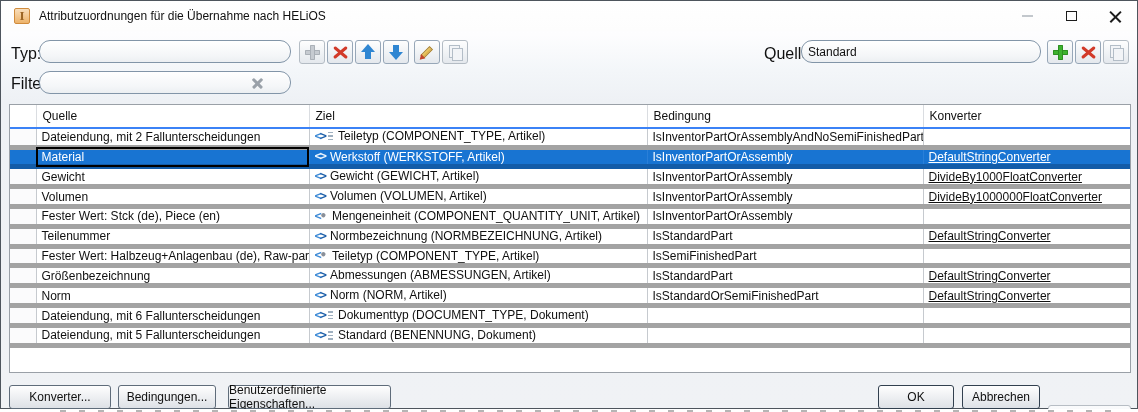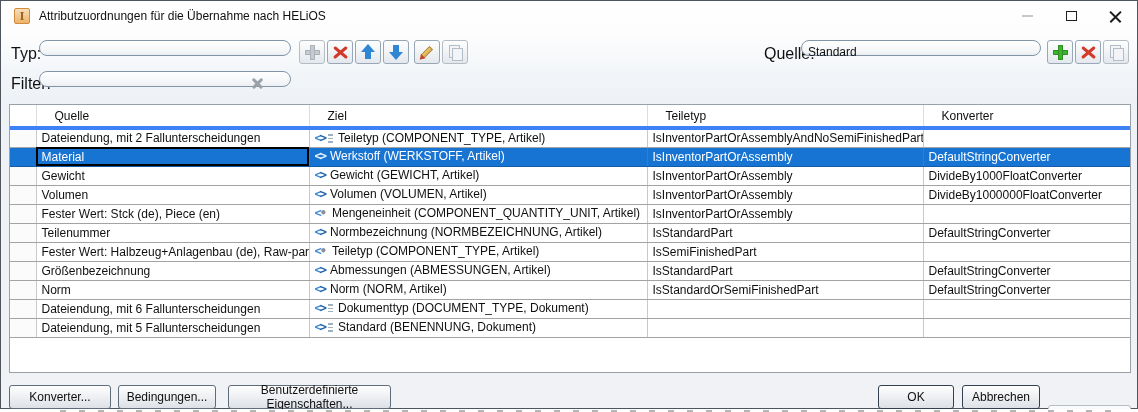--- a/index.html
+++ b/index.html
@@ -21,21 +21,21 @@
   .winbtn { position:absolute; top:0; width:44px; height:30px; display:flex; align-items:center; justify-content:center; }
   .wb-min { right:88px; } .wb-max { right:44px; } .wb-close { right:0; }
   .glyph-min { width:11px; height:2px; background:#c3c8cd; }
   .glyph-max { width:11px; height:10px; border:1.5px solid #1c1c1c; background:transparent; }
   .glyph-x { position:relative; width:13px; height:13px; }
   .glyph-x::before,.glyph-x::after { content:""; position:absolute; left:-1px; top:6px; width:15px; height:1.6px; background:#1c1c1c; }
   .glyph-x::before { transform:rotate(45deg);} .glyph-x::after { transform:rotate(-45deg);}
 
   
   .lbl { position:absolute; font-size:16px; color:#101010; }
-  .combo { position:absolute; height:16px; border:1px solid #8295a8; border-radius:11px;
+  .combo { position:absolute; height:23px; border:1px solid #8295a8; border-radius:11px;
     background:linear-gradient(#ffffff,#f4f6f8 70%,#eceff2); }
   .combo .val { position:absolute; left:6px; top:4px; font-size:12px; color:#101010; }
   .combo .arrow { position:absolute; right:7px; top:9px; width:0; height:0;
     border-left:4px solid transparent; border-right:4px solid transparent; border-top:5px solid #2b3razz4a; border-top-color:#2b3a4a; }
   .combo .clear { position:absolute; right:26px; top:4px; width:13px; height:13px; }
   .combo .clear::before,.combo .clear::after { content:""; position:absolute; left:0; top:5.5px; width:13px; height:2.6px; background:#9aa1a9; border-radius:1px; }
   .combo .clear::before { transform:rotate(45deg);} .combo .clear::after { transform:rotate(-45deg);}
 
   .tbtn { position:absolute; width:26px; height:24px; border:1px solid #97a7b8; border-radius:3px;
     background:linear-gradient(#fefefe,#eef1f4 60%,#e4e8ed); display:flex; align-items:center; justify-content:center; }
@@ -61,40 +61,40 @@
     border-top:3px solid transparent; border-bottom:3px solid transparent; border-right:5px solid #c2452c; transform:rotate(-45deg); }
   .i-copy { position:relative; width:13px; height:15px; }
   .i-copy::before { content:""; position:absolute; left:0; top:0; width:9px; height:11px; background:#eef3f8; border:1px solid #8fa6bd; }
   .i-copy::after { content:""; position:absolute; left:3px; top:3px; width:9px; height:11px; background:#dfe9f3; border:1px solid #8fa6bd; }
   .i-copy.gray::before,.i-copy.gray::after { border-color:#b3bdc7; background:#f2f4f7; }
 
   
   .tablewrap { position:absolute; left:8px; top:103px; width:1122px; height:269px;
     border:1px solid #9aa0a7; background:#ffffff; overflow:hidden; }
   table.grid { border-collapse:collapse; table-layout:fixed; width:1120px; font-size:12px; color:#101010; }
-  table.grid th { height:23px; font-weight:normal; text-align:left; padding:0 18px;
-    background:#ffffff; border-right:1px solid #dadde1; border-bottom:4px solid #3b82f6; }
+  table.grid th { height:23px; font-weight:normal; text-align:left; padding:0 6px;
+    background:#ffffff; border-right:1px solid #dadde1; border-bottom:2px solid #3b82f6; }
   table.grid th:last-child { border-right:none; }
-  table.grid td { height:19px; padding:0 5px; border-right:1px solid #c6cacf; border-bottom:1px solid #a3a3a3;
+  table.grid td { height:19px; padding:0 5px; border-right:1px solid #c6cacf; border-bottom:5px solid #a3a3a3;
     white-space:nowrap; overflow:hidden; }
-  table.grid td:last-child { border-right:none; }
+  table.grid td:last-child { border-right:none;text-decoration:underline; }
   td.rowhdr { background:#fbfbfc; }
   tr.sel td { background:#1874d2; color:#ffffff; border-bottom-color:#135ca8; border-right-color:#2a7fd8; }
   tr.sel td.rowhdr { background:#1874d2; }
   td.focus-cell { outline:2px solid #000; outline-offset:-2px; }
   .zicon { display:inline-block; margin-right:5px; font-family:"DejaVu Sans Mono",monospace;
     font-weight:bold; font-size:12px; letter-spacing:-2px; vertical-align:middle; position:relative; top:-1px; }
   .zicon i { font-style:normal; }
   .zicon .lt { color:#3d8ad6; } .zicon .gt { color:#1d5fa9; } .zicon .dt { color:#8a9099; letter-spacing:0; }
   .zicon .lst { display:inline-block; width:5px; height:9px; margin-left:3px; vertical-align:-1px;
     background:repeating-linear-gradient(#9fb0c0 0 1.5px, transparent 1.5px 3.5px); }
   tr.sel .zicon .lt, tr.sel .zicon .gt { color:#eaf3fc; }
 
   
-  .btn { position:absolute; top:384px; height:24px; font-size:12px; color:#101010; text-align:center;
+  .btn { position:absolute; top:384px; height:24px; font-size:12px; color:#101010; 
     border:1px solid #5f6c7a; border-radius:3px; background:linear-gradient(#fefefe,#eceef1 55%,#dde1e6);
     display:flex; align-items:center; justify-content:center; }
   .btn.dark { border-color:#32404f; }
   .btn.disabled { border-color:#b7bdc4; color:#9aa0a8; background:linear-gradient(#fafbfc,#eef0f3);margin-top:20px; }
 
   .bottom-sliver { position:absolute; left:0; top:409px; width:1138px; height:3px; background:#fff; }
   .bottom-sliver .marks { position:absolute; left:60px; right:20px; top:1px; height:2px; opacity:.45;
     background:repeating-linear-gradient(90deg,#5a5a5a 0 6px, transparent 6px 19px); }
 </style>
 </head>
@@ -178,21 +178,21 @@
           <col style="width:273px">
           <col style="width:338px">
           <col style="width:276px">
           <col style="width:209px">
       </colgroup>
       <thead>
         <tr>
           <th></th>
           <th>Quelle</th>
           <th>Ziel</th>
-          <th>Teiletyp</th>
+          <th>Bedingung</th>
           <th>Konverter</th>
         </tr>
       </thead>
       <tbody>
           <tr>
             <td class="rowhdr"></td>
             <td>Dateiendung, mit 2 Fallunterscheidungen</td>
             <td><span class="zicon"><i class="lt">&lt;</i><i class="gt">&gt;</i><i class="lst"></i></span><span>Teiletyp (COMPONENT_TYPE, Artikel)</span></td>
             <td>IsInventorPartOrAssemblyAndNoSemiFinishedPart</td>
             <td></td>

